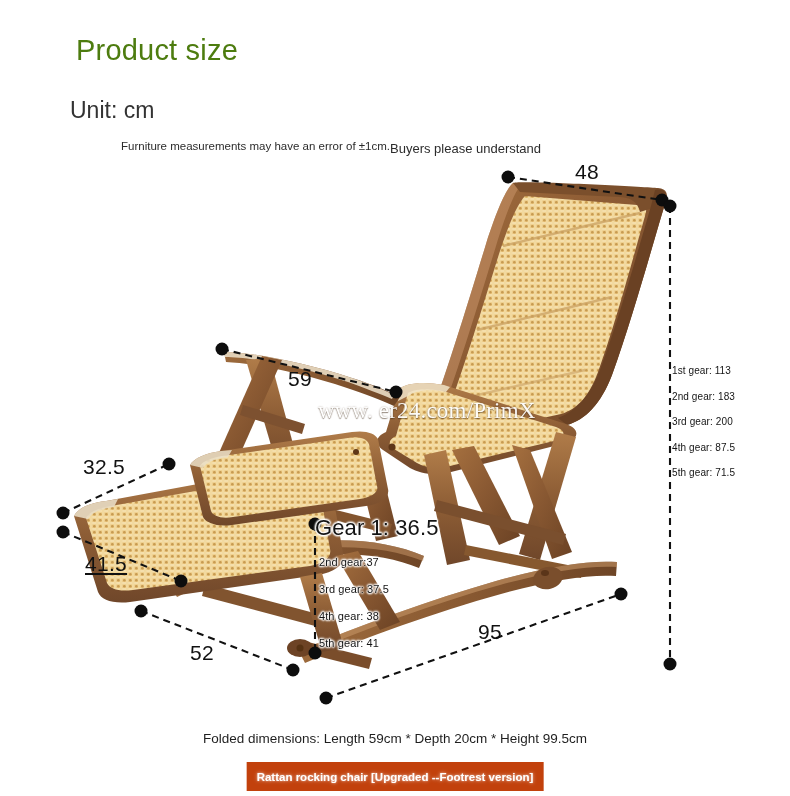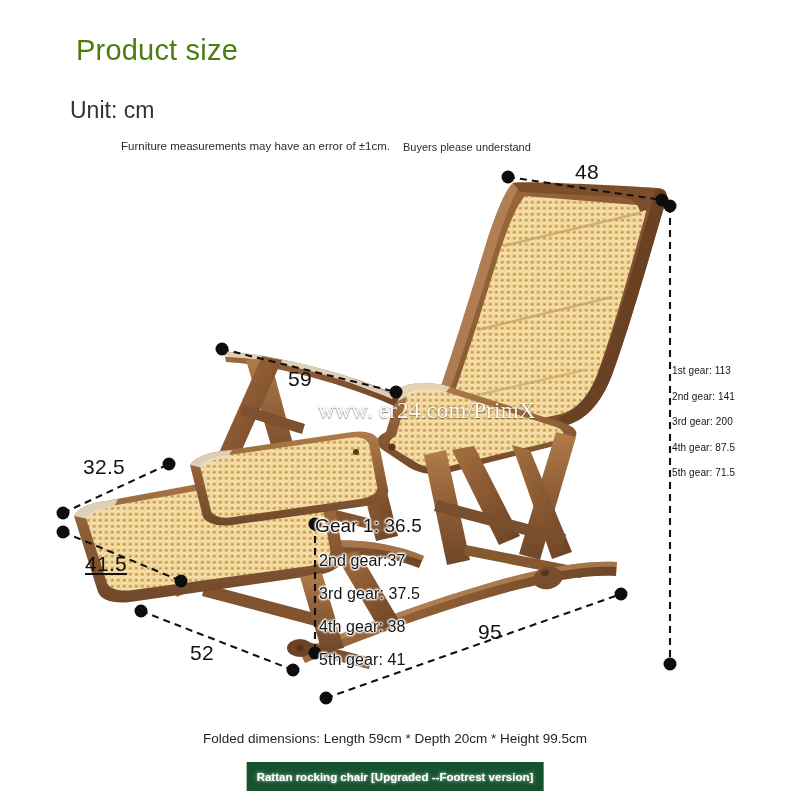--- a/index.html
+++ b/index.html
@@ -25,22 +25,22 @@
   .unit-label {
     position: absolute; left: 70px; top: 97px;
     font-size: 23px; font-weight: 400; color: #333;
     white-space: nowrap;
   }
   .note-left {
     position: absolute; left: 73px; top: 140px;
     font-size: 11.5px; color: #2c2c2c; white-space: nowrap; padding-left: 48px;
   }
   .note-right {
-    position: absolute; left: 371px; top: 141px;
-    font-size: 11px; color: #2c2c2c; white-space: nowrap; padding-left: 32px;
+    position: absolute; left: 358px; top: 141px;
+    font-size: 13px; color: #2c2c2c; white-space: nowrap; padding-left: 32px;
   }
 
   
   #chair-svg { position: absolute; left: 0; top: 0; }
 
   
   #dim-svg { position: absolute; left: 0; top: 0; pointer-events: none; }
 
   .dim-text {
     position: absolute;
@@ -49,47 +49,47 @@
   }
 
   
   .gear-list-right { position: absolute; left: 672px; top: 365px; }
   .gear-list-right .gear-row {
     font-size: 10px; color: #141414; white-space: nowrap;
     margin-bottom: 14.5px; letter-spacing: .1px;
   }
   .gear-list-center { position: absolute; left: 319px; top: 515px; }
   .gear-list-center .gear-row {
-    font-size: 16px; color: #141414; white-space: nowrap;
+    font-size: 11px; color: #141414; white-space: nowrap;
     margin-bottom: 15px; letter-spacing: .1px;
     text-shadow:
       0 0 3px #fff, 0 0 3px #fff, 0 0 2px #fff, 1px 0 2px #fff,
       -1px 0 2px #fff, 0 1px 2px #fff, 0 -1px 2px #fff;
   }
-  .gear-list-center .gear-row.first { font-size: 19px; margin-left: -4px; }
+  .gear-list-center .gear-row.first { font-size: 22px; margin-left: -4px; }
 
   
   .watermark {
     position: absolute; left: 286px; top: 398px;
     font-family: "Liberation Serif", serif;
     font-size: 23px; color: #ffffff;
     opacity: .92; white-space: nowrap;
     text-shadow: 0 1px 1px rgba(60,40,20,.55), 0 0 2px rgba(80,55,30,.45);
     letter-spacing: .2px;
     margin-left: 32px;
   }
 
   
   .folded-note {
     position: absolute; left: 50%; top: 731px; transform: translateX(-50%);
     font-size: 13.5px; color: #1f1f1f; white-space: nowrap;
   }
   .green-badge {
     position: absolute; left: 50%; top: 762px; transform: translateX(-50%);
-    background: #14532d;
+    background: #c2410c;
     padding: 5px 10px 6px;
     min-width: 276px; text-align: center;
   }
   .green-badge .badge-text {
     font-size: 11.5px; color: #ffffff; white-space: nowrap; font-weight: 700;
     text-shadow: 0 0 4px rgba(255,255,255,.55), 0 0 2px rgba(255,255,255,.5);
   }
 </style>
 </head>
 <body>
@@ -292,21 +292,21 @@
 
   <div class="dim-text" style="left:575px; top:160px;">48</div>
   <div class="dim-text" style="left:288px; top:367px;">59</div>
   <div class="dim-text" style="left:83px; top:455px;">32.5</div>
   <div class="dim-text" style="left:85px; top:552px;text-decoration:underline;">41.5</div>
   <div class="dim-text" style="left:190px; top:641px;">52</div>
   <div class="dim-text" style="left:478px; top:620px;">95</div>
 
   <div class="gear-list-right">
     <div class="gear-row">1st gear: 113</div>
-    <div class="gear-row">2nd gear: 141</div>
+    <div class="gear-row">2nd gear: 183</div>
     <div class="gear-row">3rd gear: 200</div>
     <div class="gear-row">4th gear: 87.5</div>
     <div class="gear-row">5th gear: 71.5</div>
   </div>
 
   <div class="gear-list-center">
     <div class="gear-row first">Gear 1: 36.5</div>
     <div class="gear-row">2nd gear:37</div>
     <div class="gear-row">3rd gear: 37.5</div>
     <div class="gear-row">4th gear: 38</div>

